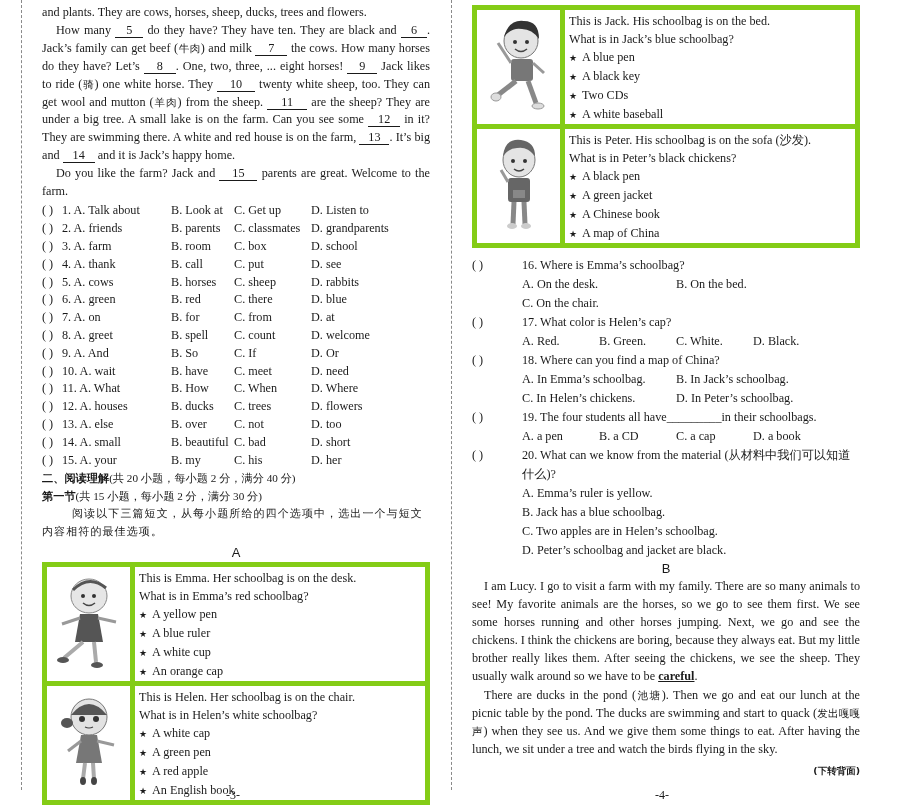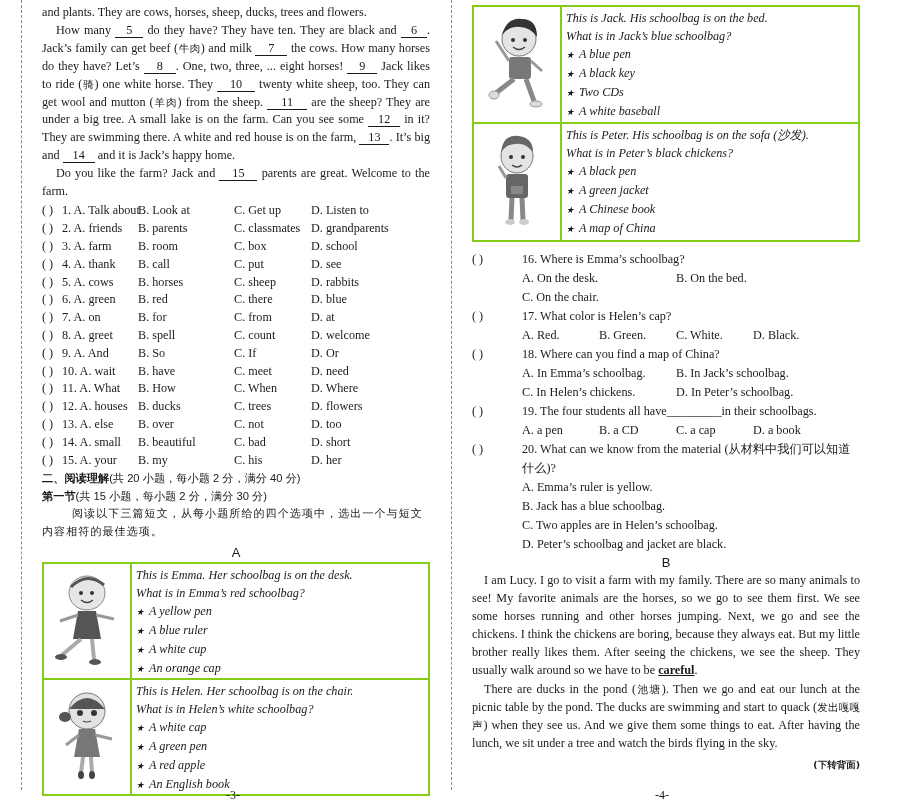--- a/index.html
+++ b/index.html
@@ -10,29 +10,29 @@
   .cut-mid { left: 451px; height: 790px; }
   .page { position: absolute; top: 0; }
   .page-left { left: 42px; width: 388px; }
   .page-right { left: 472px; width: 388px; }
   .para { line-height: 17.9px; text-align: justify; }
   .blank { display: inline-block; border-bottom: 1px solid #1a1a1a; text-align: center; line-height: 13px; text-indent: 0; }
   .zh { font-family: "DejaVu Sans", sans-serif; font-size: 10.5px; }
   .mc-row { display: flex; height: 17.8px; align-items: center; white-space: nowrap; }
   .mc-paren { width: 20px; }
   .mc-num { width: 76px; }
-  .mc-b { width: 76px; }
+  .mc-b { width: 76px; padding-left: 33px; }
   .mc-c { width: 77px; margin-left: 20px; }
   .mc-d { width: 100px; }
-  .section-title { font-family: Liberation Sans, sans-serif; font-size: 11.2px; line-height: 18px; }
+  .section-title { font-family: Liberation Serif, serif; font-size: 11.2px; line-height: 18px; }
   .section-title b { font-weight: bold; }
   .instr { font-family: "DejaVu Sans", sans-serif; font-size: 11px; line-height: 18px; text-indent: 30px; letter-spacing: 1.1px; }
   .passage-label { text-align: center; font-family: "Liberation Sans", sans-serif; font-size: 13px; line-height: 18px; margin-top: 3px; }
   table.chars { border-collapse: collapse; width: 388px; }
-  table.chars td { border: 2px solid #84cc16; vertical-align: top; font-style: italic; }
+  table.chars td { border: 5px solid #84cc16; vertical-align: top; }
   table.chars td.pic { width: 88px; text-align: center; vertical-align: middle; }
   table.chars td.txt { padding: 2px 4px 0 4px; line-height: 18px; }
   .star { display: inline-block; width: 13px; font-size: 9px; }
   .q-row { display: flex; line-height: 19px; white-space: nowrap; }
   .q-paren { width: 50px; }
   .opt-grid { padding-left: 50px; display: flex; flex-wrap: wrap; line-height: 19px; }
   .opt-half { width: 154px; white-space: nowrap; }
   .opt-quarter { width: 77px; white-space: nowrap; }
   .opt-full { width: 100%; }
   .footer-note { text-align: right; font-family: "DejaVu Sans", sans-serif; font-size: 9.5px; font-weight: bold; margin-top: 6px; }

